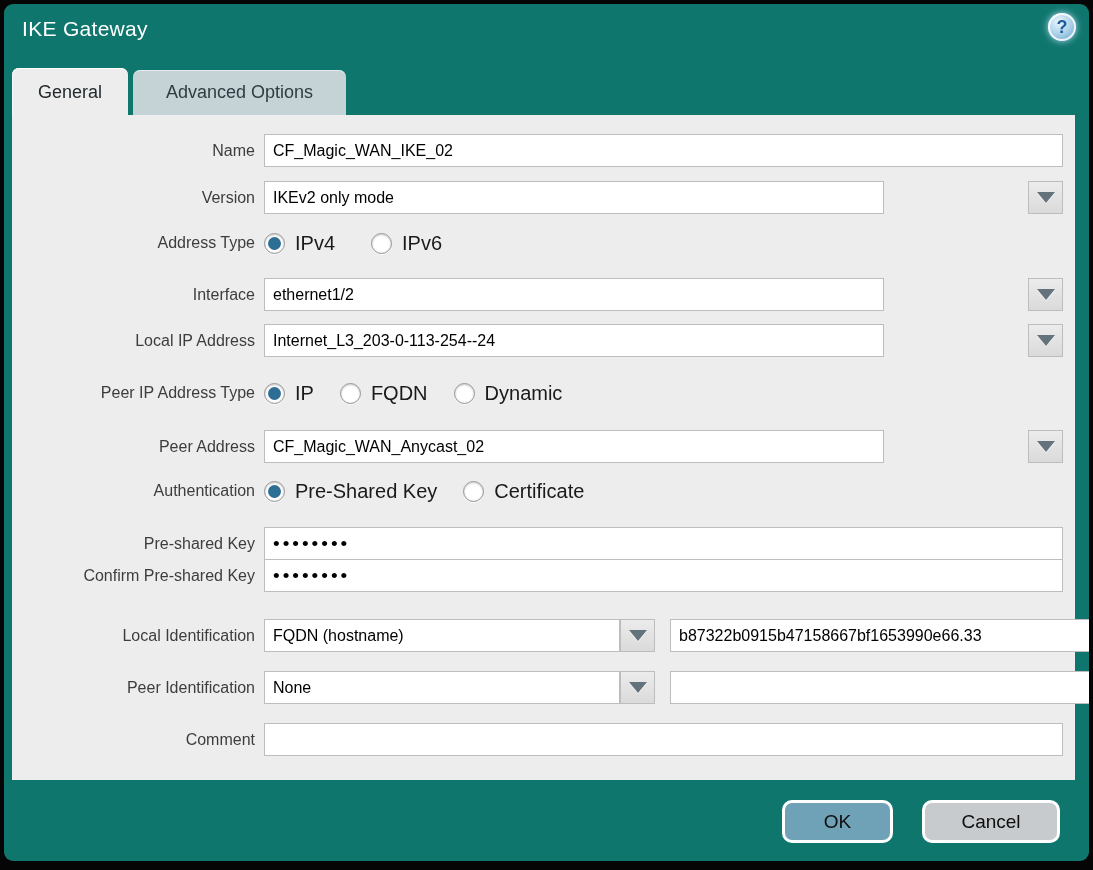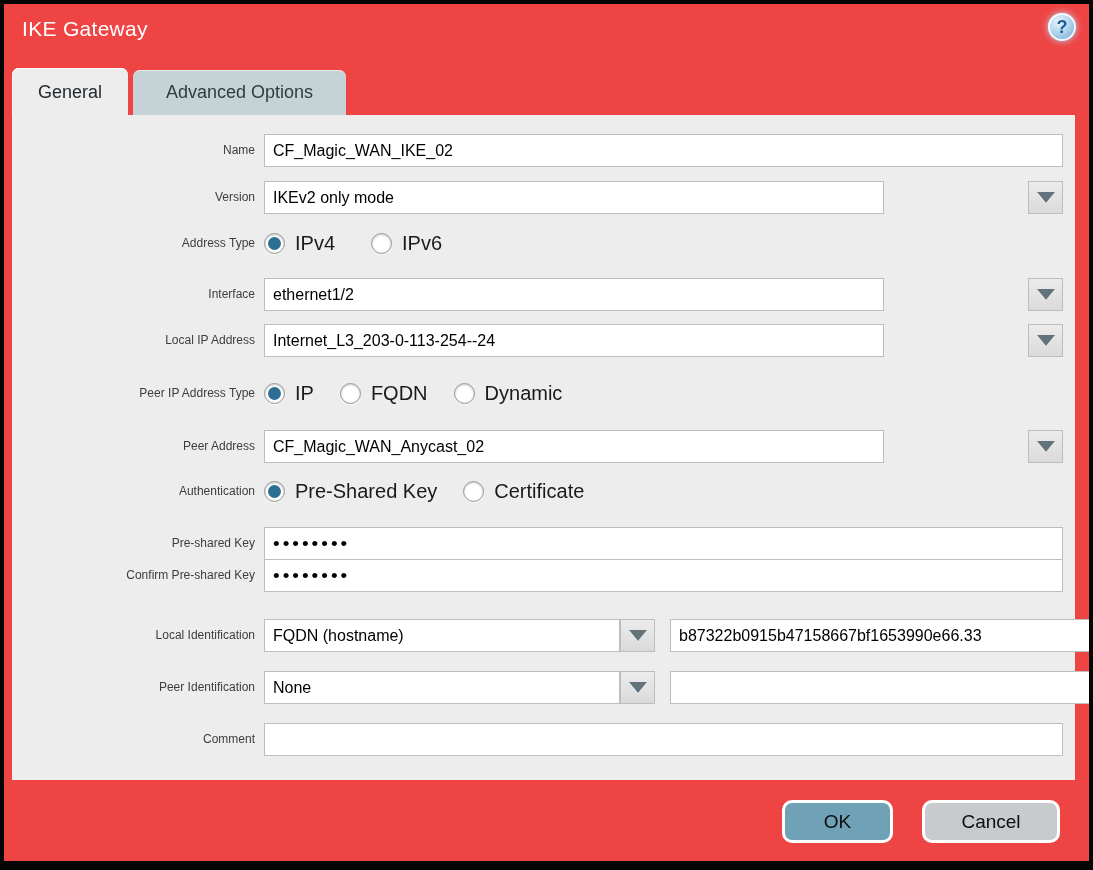--- a/index.html
+++ b/index.html
@@ -1,36 +1,36 @@
 <!DOCTYPE html>
 <html><head>
 <meta charset="utf-8">
 <style>
   html,body{margin:0;padding:0;background:#ffffff;font-family:"Liberation Sans",sans-serif;}
   .frame{width:1093px;height:870px;box-sizing:border-box;background:#050505;padding:4px 4px 9px 4px;}
-  .dialog{position:relative;width:100%;height:100%;background:#ef4444;overflow:hidden;}
+  .dialog{position:relative;width:100%;height:100%;background:#0f766e;overflow:hidden;border-radius:9px;}
 
   
   .title{position:absolute;left:18px;top:13px;font-size:21px;color:#ffffff;letter-spacing:.3px;}
   .help{position:absolute;top:9px;right:13px;width:28px;height:28px;border-radius:50%;
         background:radial-gradient(circle at 38% 32%, #EAF5FC 0%, #AFD3EA 45%, #5E9CC8 100%);
         box-shadow:0 0 7px rgba(186,224,247,.95), inset 0 0 0 2px rgba(255,255,255,.85);
         color:#1D5C9E;font-weight:bold;font-size:18px;text-align:center;line-height:28px;cursor:pointer;}
 
   
   .tab{position:absolute;font-size:18px;color:#2F3C42;text-align:center;border-radius:7px 7px 0 0;cursor:pointer;}
   .tab-general{left:8px;top:64px;width:116px;height:47px;line-height:49px;background:#EDEDED;z-index:2;
                box-shadow:inset 0 1px 0 #ffffff, inset 1px 0 0 rgba(255,255,255,.6);color:#222a2e;}
   .tab-adv{left:129px;top:66px;width:213px;height:45px;line-height:45px;background:#C5D2D6;
            box-shadow:inset 0 1px 0 rgba(255,255,255,.55);}
 
   
   .form{position:absolute;left:8px;top:111px;width:1063px;height:665px;background:#EDEDED;}
 
-  .lbl{position:absolute;left:0;width:243px;text-align:right;font-size:12px;color:#3D3D3D;line-height:33px;white-space:nowrap;}
+  .lbl{position:absolute;left:0;width:243px;text-align:right;font-size:16px;color:#3D3D3D;line-height:33px;white-space:nowrap;}
   .lbl.r{line-height:28px;}
 
   .tinput{position:absolute;left:252px;width:799px;height:33px;box-sizing:border-box;border:1px solid #BDBDBD;
           background:#ffffff;font-size:16px;padding:0 8px;font-family:"Liberation Sans",sans-serif;color:#000;outline:none;}
   .tinput.combo{width:620px;}
   .tinput.smallcombo{width:356px;}
   .tinput.idval{left:658px;width:421px;}
   .tinput.pwd{font-size:19px;letter-spacing:3px;}
 
   .arrowbtn{position:absolute;width:35px;height:33px;box-sizing:border-box;border:1px solid #BDBDBD;

